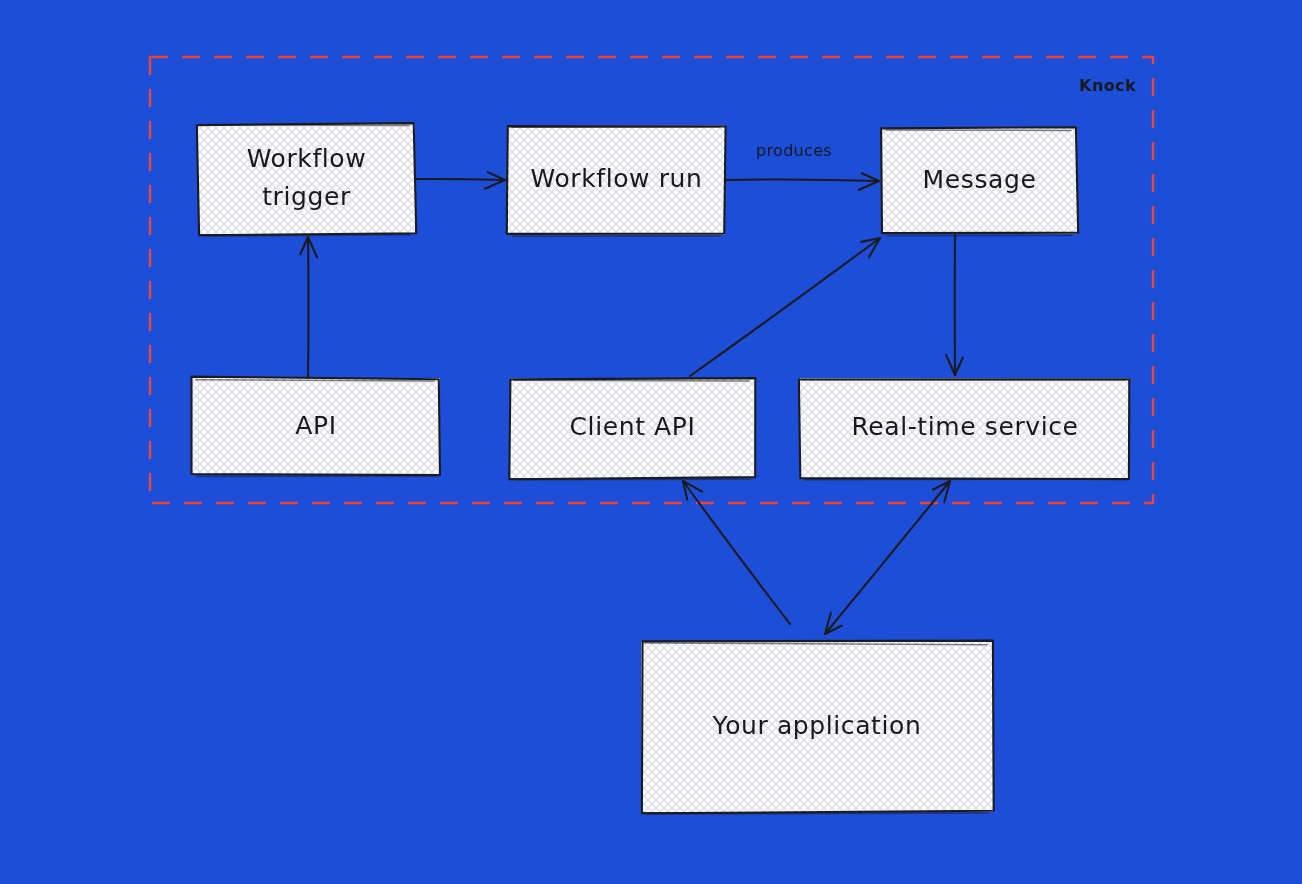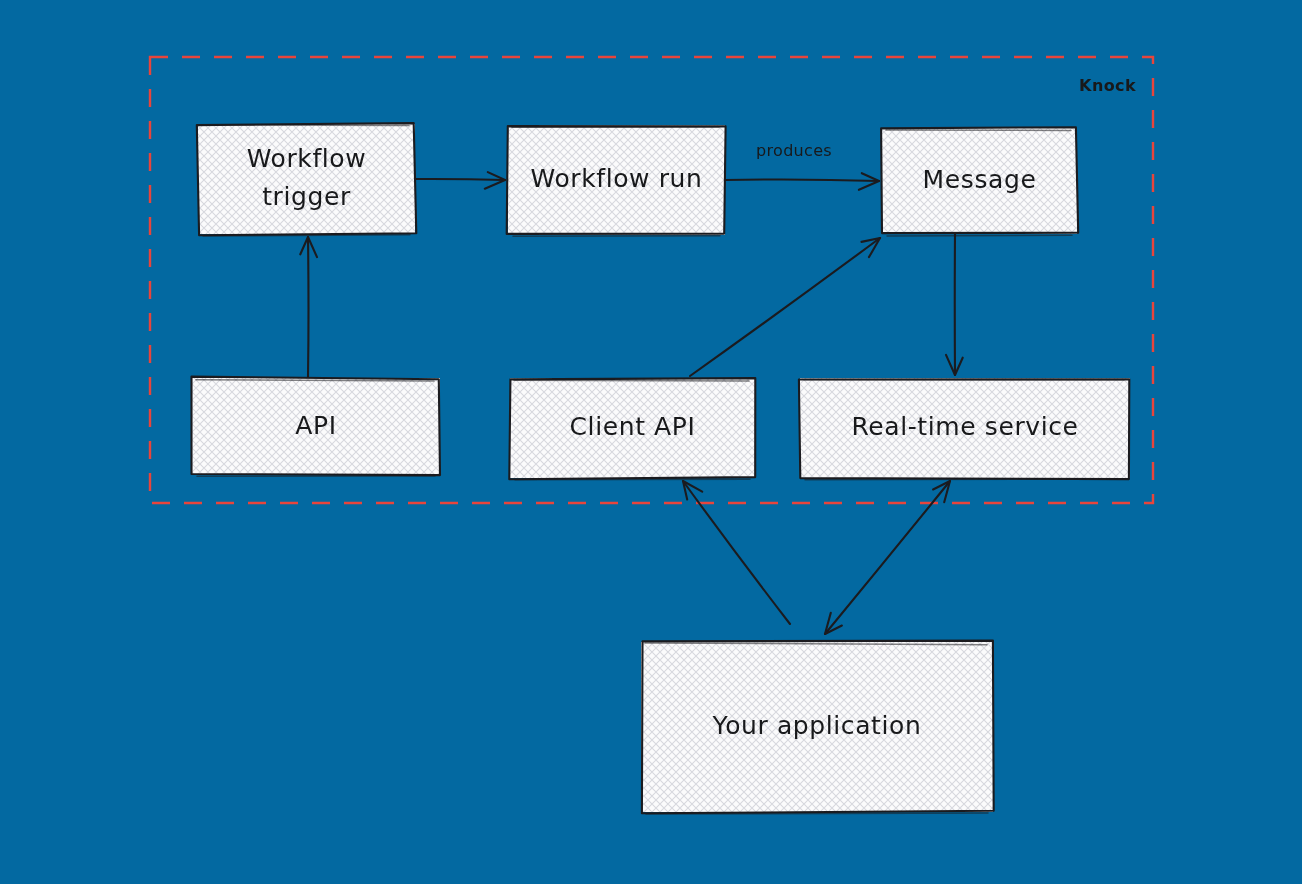--- a/index.html
+++ b/index.html
@@ -10,21 +10,21 @@
   body {
     width: 1302px;
     height: 884px;
     overflow: hidden;
     font-family: "DejaVu Sans", sans-serif;
   }
   #diagram-root {
     position: relative;
     width: 1302px;
     height: 884px;
-    background: #0369a1;
+    background: #1d4ed8;
   }
   svg.canvas {
     position: absolute;
     top: 0;
     left: 0;
     width: 1302px;
     height: 884px;
   }
   .node-label {
     font-family: "DejaVu Sans", sans-serif;

